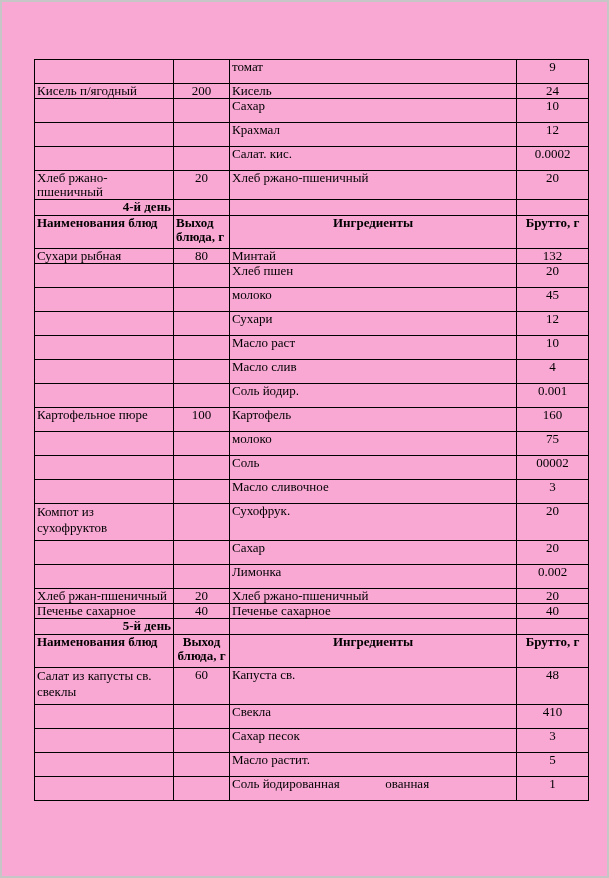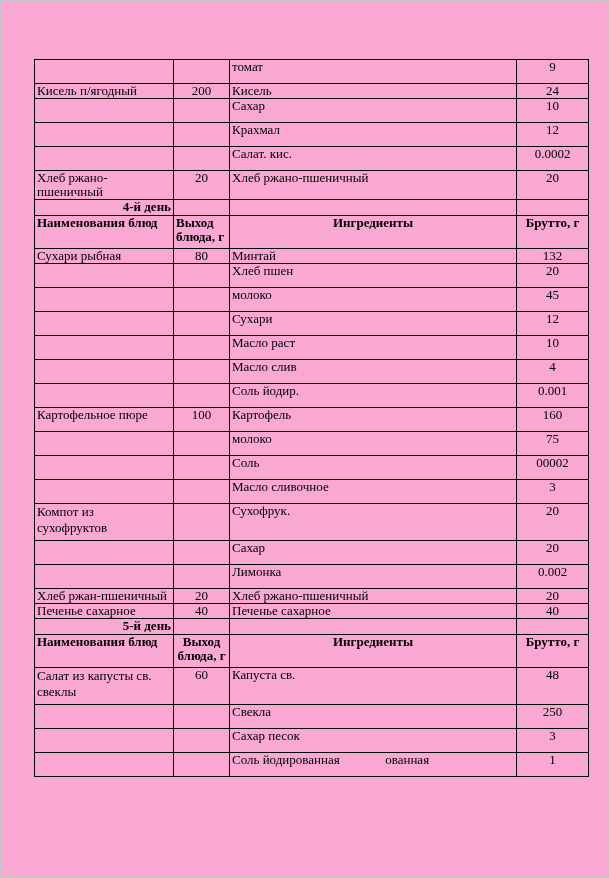--- a/index.html
+++ b/index.html
@@ -227,27 +227,33 @@
           <td class="cell-name">Салат из капусты св.
 свеклы</td>
           <td class="cell-out">60</td>
           <td class="cell-ing">Капуста св.</td>
           <td class="cell-gross">48</td>
         </tr>
         <tr class="row-tall">
           <td class="cell-name"></td>
           <td class="cell-out"></td>
           <td class="cell-ing">Свекла</td>
-          <td class="cell-gross">250</td>
+          <td class="cell-gross">410</td>
         </tr>
         <tr class="row-tall">
           <td class="cell-name"></td>
           <td class="cell-out"></td>
           <td class="cell-ing">Сахар песок</td>
           <td class="cell-gross">3</td>
+        </tr>
+        <tr class="row-tall">
+          <td class="cell-name"></td>
+          <td class="cell-out"></td>
+          <td class="cell-ing">Масло растит.</td>
+          <td class="cell-gross">5</td>
         </tr>
         <tr class="row-tall">
           <td class="cell-name"></td>
           <td class="cell-out"></td>
           <td class="cell-ing">Соль йодированная              ованная</td>
           <td class="cell-gross">1</td>
         </tr>
       </tbody>
   </table>
 </div>

